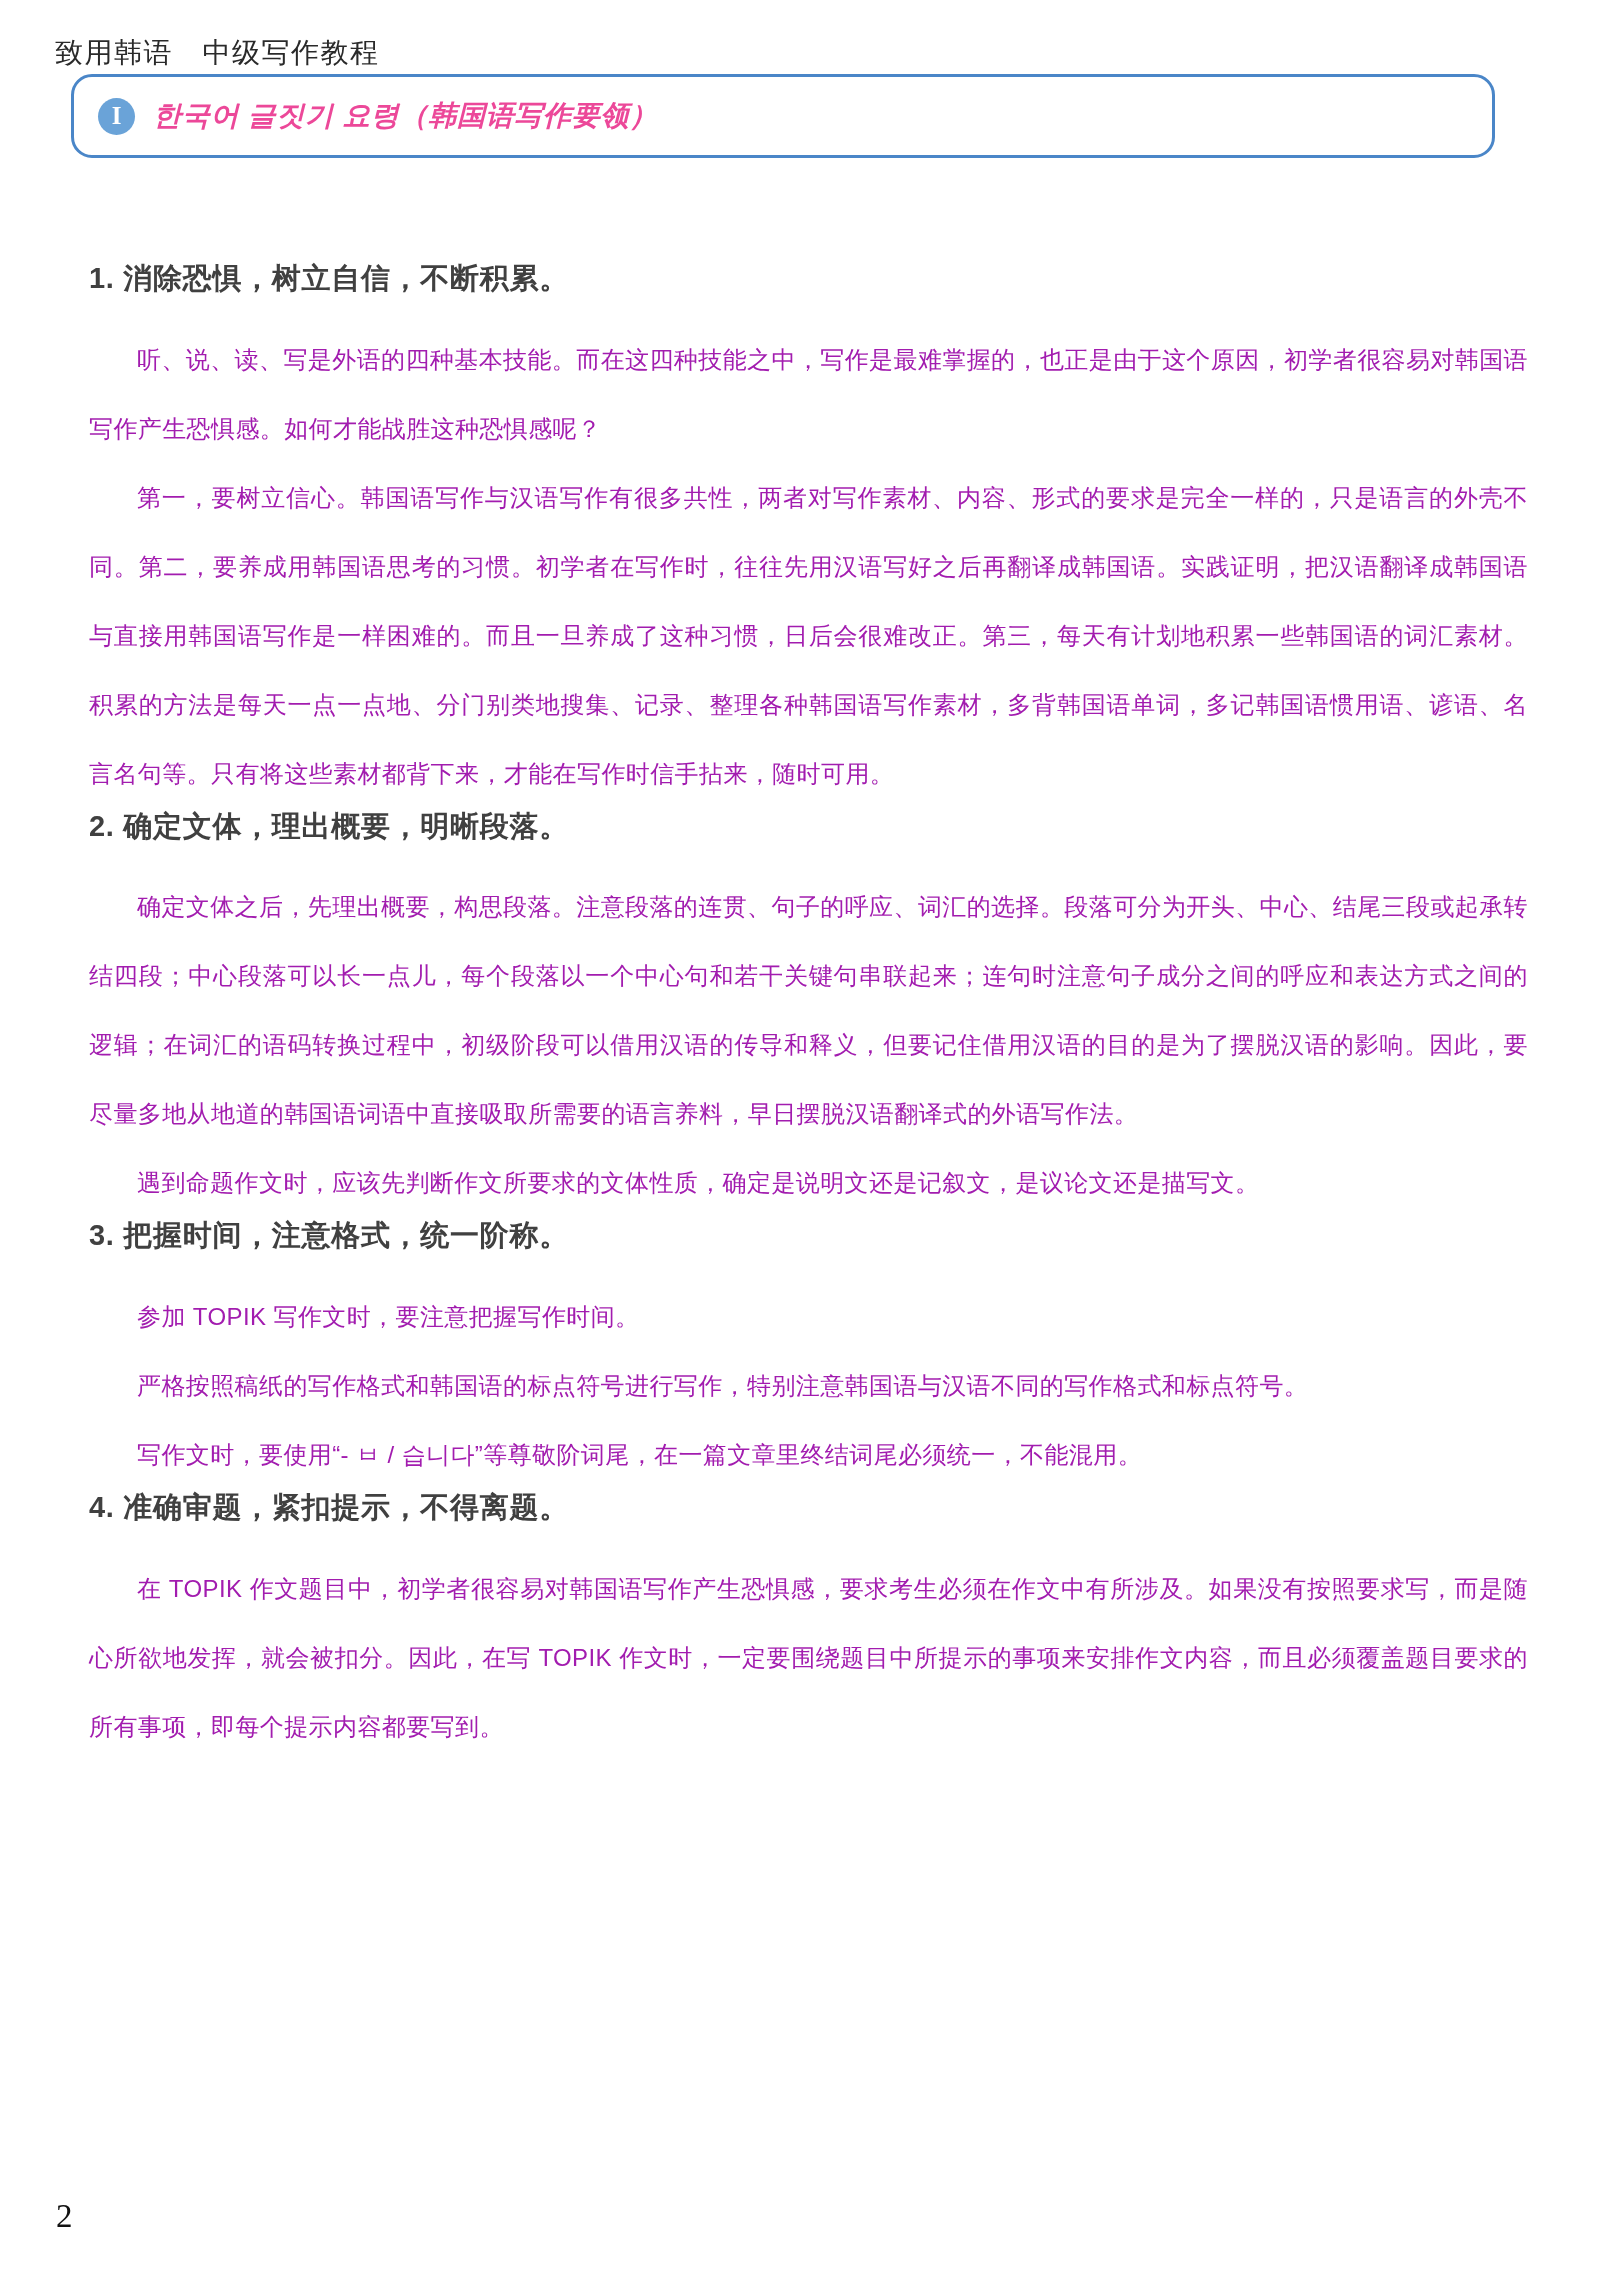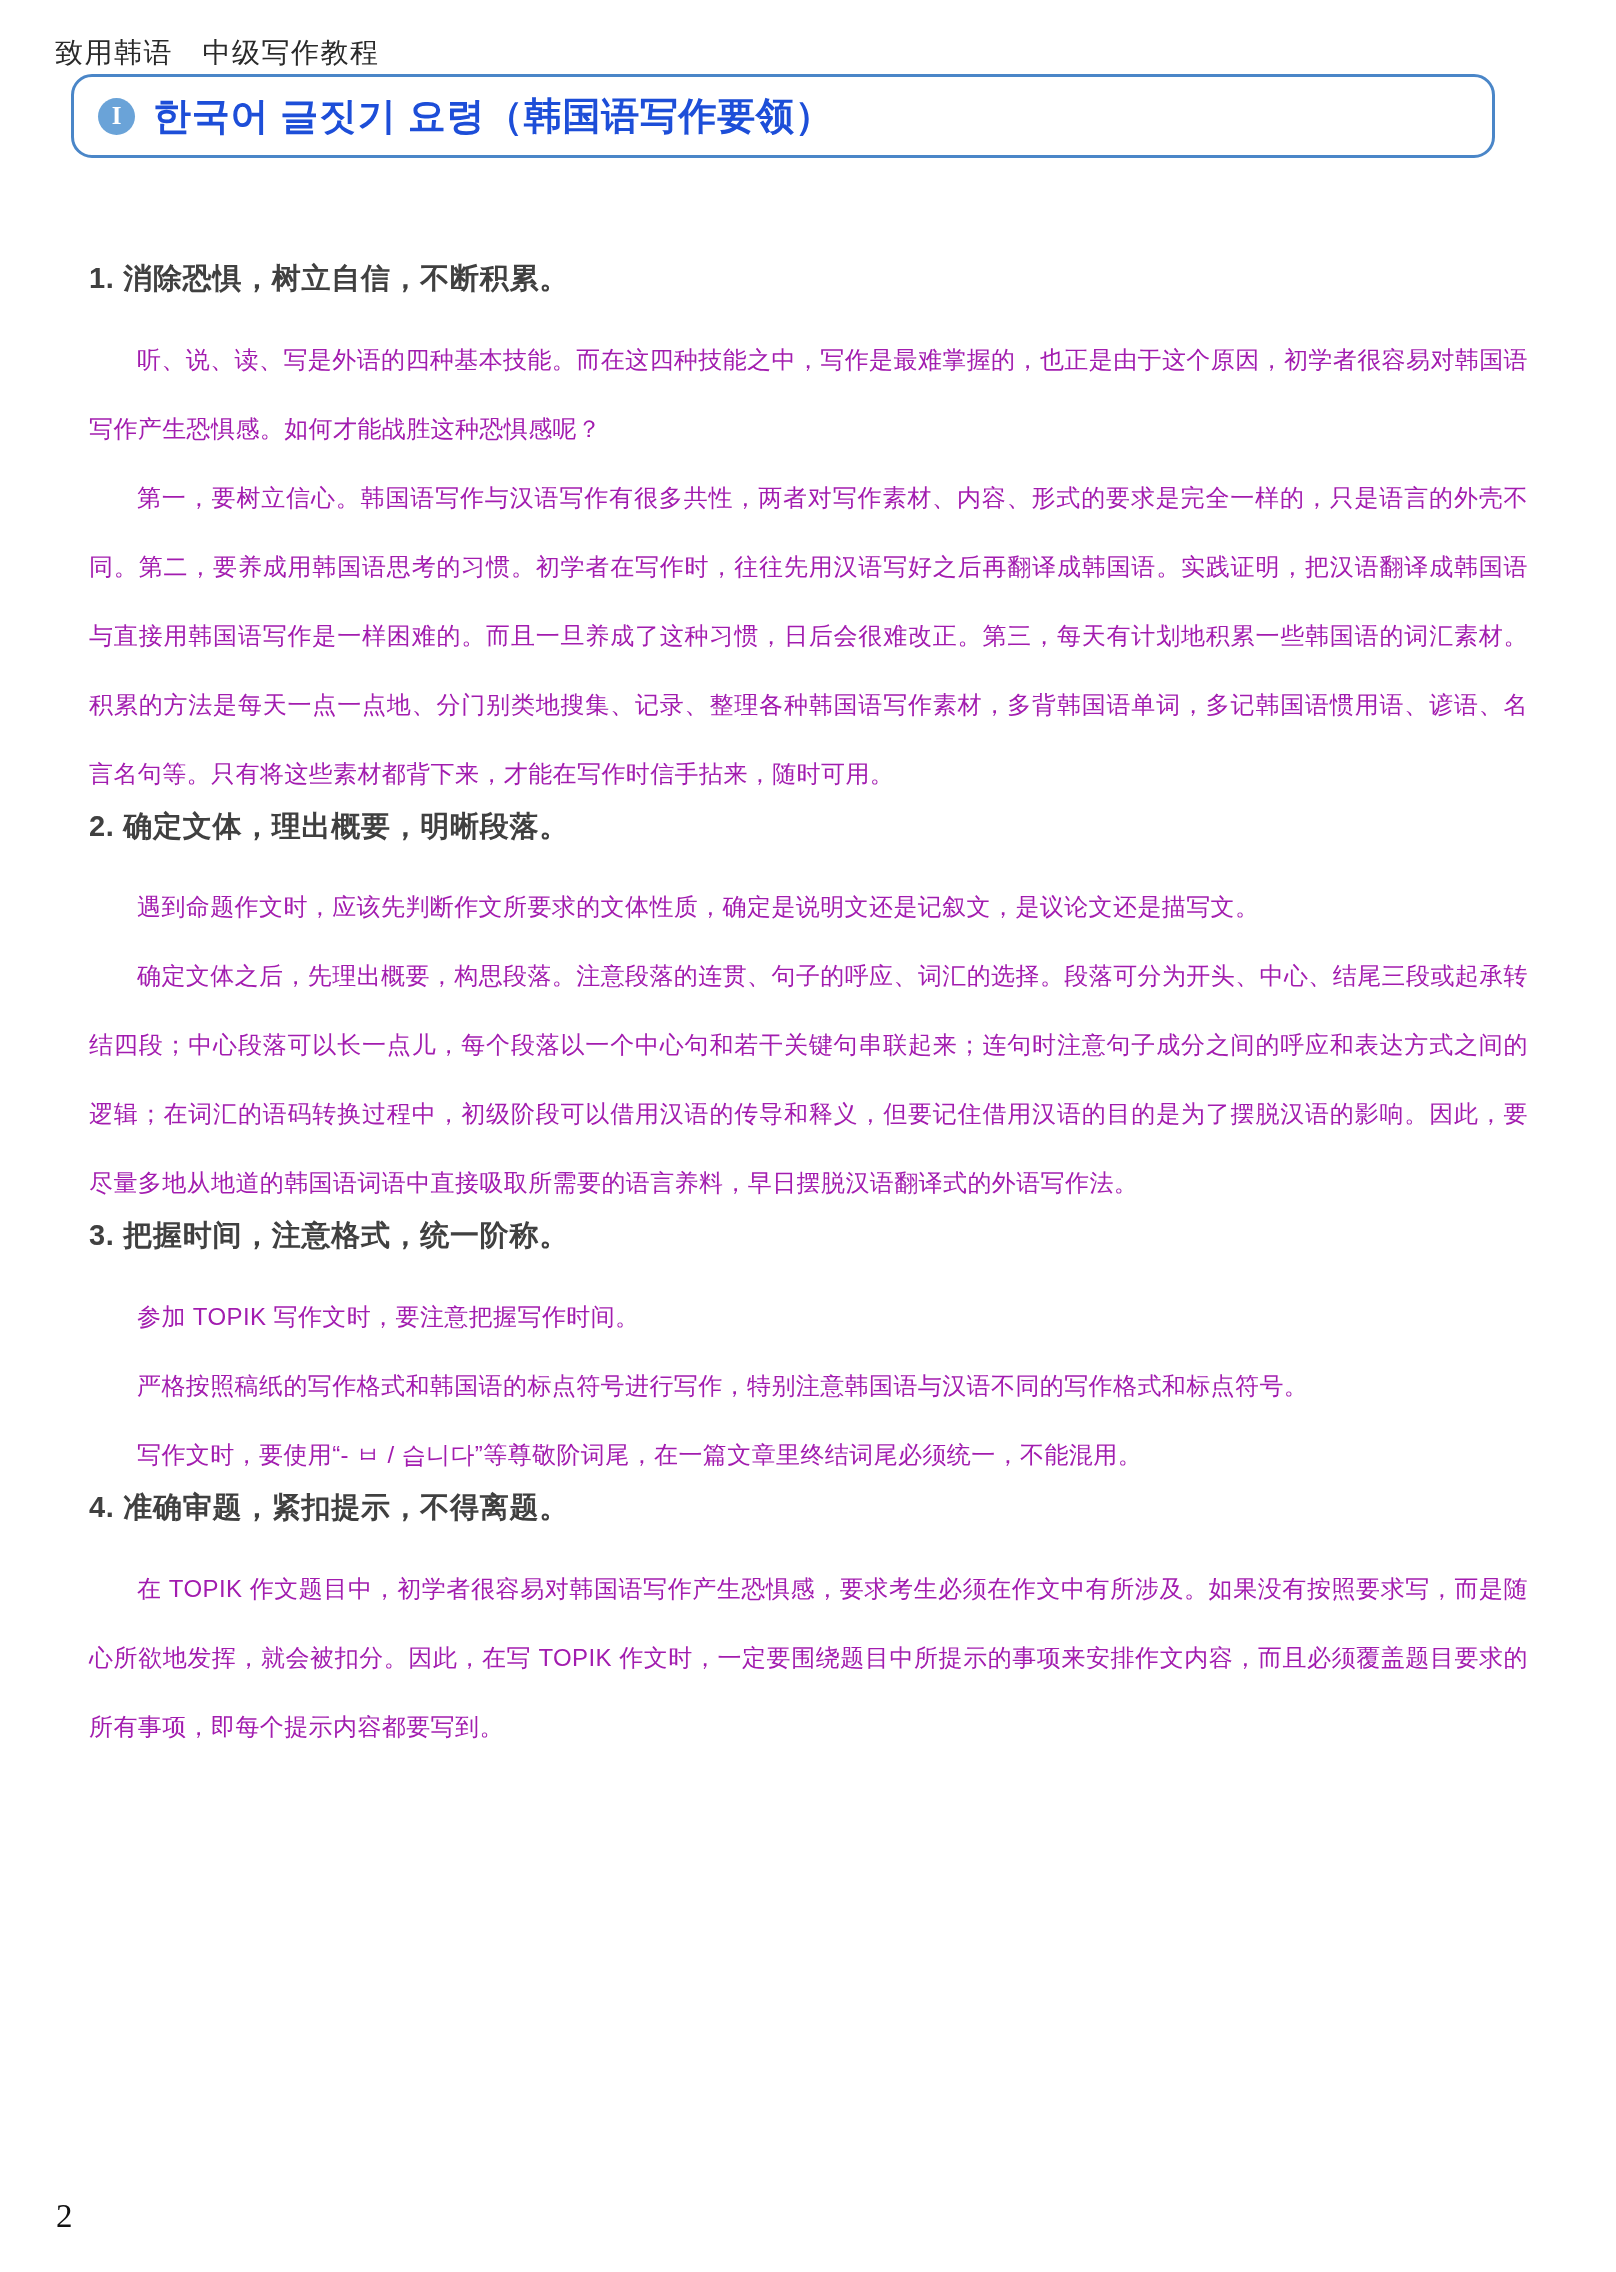--- a/index.html
+++ b/index.html
@@ -47,25 +47,26 @@
     background: #6aa3d8;
     color: #ffffff;
     display: flex;
     align-items: center;
     justify-content: center;
     font-size: 25px;
     font-weight: bold;
     font-family: "Liberation Serif", serif;
   }
   .title-text {
-    font-size: 38px;
+    font-size: 28px;
     font-weight: bold;
-    color: #1d4ed8;
+    color: #ec4899;
     letter-spacing: 0.7px;
     white-space: nowrap;
+    font-style: italic;
   }
   .content {
     position: absolute;
     top: 260px;
     left: 89px;
     width: 1439px;
   }
   .sec { margin: 0; }
   .sec + .sec { }
   .sec-heading {
@@ -108,22 +109,22 @@
   <main class="content">
 
     <section class="sec">
       <h2 class="sec-heading">1. 消除恐惧，树立自信，不断积累。</h2>
       <p class="para">听、说、读、写是外语的四种基本技能。而在这四种技能之中，写作是最难掌握的，也正是由于这个原因，初学者很容易对韩国语写作产生恐惧感。如何才能战胜这种恐惧感呢？</p>
       <p class="para">第一，要树立信心。韩国语写作与汉语写作有很多共性，两者对写作素材、内容、形式的要求是完全一样的，只是语言的外壳不同。第二，要养成用韩国语思考的习惯。初学者在写作时，往往先用汉语写好之后再翻译成韩国语。实践证明，把汉语翻译成韩国语与直接用韩国语写作是一样困难的。而且一旦养成了这种习惯，日后会很难改正。第三，每天有计划地积累一些韩国语的词汇素材。积累的方法是每天一点一点地、分门别类地搜集、记录、整理各种韩国语写作素材，多背韩国语单词，多记韩国语惯用语、谚语、名言名句等。只有将这些素材都背下来，才能在写作时信手拈来，随时可用。</p>
     </section>
 
     <section class="sec">
       <h2 class="sec-heading">2. 确定文体，理出概要，明晰段落。</h2>
+      <p class="para">确定文体之后，先理出概要，构思段落。注意段落的连贯、句子的呼应、词汇的选择。段落可分为开头、中心、结尾三段或起承转结四段；中心段落可以长一点儿，每个段落以一个中心句和若干关键句串联起来；连句时注意句子成分之间的呼应和表达方式之间的逻辑；在词汇的语码转换过程中，初级阶段可以借用汉语的传导和释义，但要记住借用汉语的目的是为了摆脱汉语的影响。因此，要尽量多地从地道的韩国语词语中直接吸取所需要的语言养料，早日摆脱汉语翻译式的外语写作法。</p>
       <p class="para">遇到命题作文时，应该先判断作文所要求的文体性质，确定是说明文还是记叙文，是议论文还是描写文。</p>
-      <p class="para">确定文体之后，先理出概要，构思段落。注意段落的连贯、句子的呼应、词汇的选择。段落可分为开头、中心、结尾三段或起承转结四段；中心段落可以长一点儿，每个段落以一个中心句和若干关键句串联起来；连句时注意句子成分之间的呼应和表达方式之间的逻辑；在词汇的语码转换过程中，初级阶段可以借用汉语的传导和释义，但要记住借用汉语的目的是为了摆脱汉语的影响。因此，要尽量多地从地道的韩国语词语中直接吸取所需要的语言养料，早日摆脱汉语翻译式的外语写作法。</p>
     </section>
 
     <section class="sec">
       <h2 class="sec-heading">3. 把握时间，注意格式，统一阶称。</h2>
       <p class="para">参加 TOPIK 写作文时，要注意把握写作时间。</p>
       <p class="para">严格按照稿纸的写作格式和韩国语的标点符号进行写作，特别注意韩国语与汉语不同的写作格式和标点符号。</p>
       <p class="para">写作文时，要使用“- ㅂ / 습니다”等尊敬阶词尾，在一篇文章里终结词尾必须统一，不能混用。</p>
     </section>
 
     <section class="sec">

